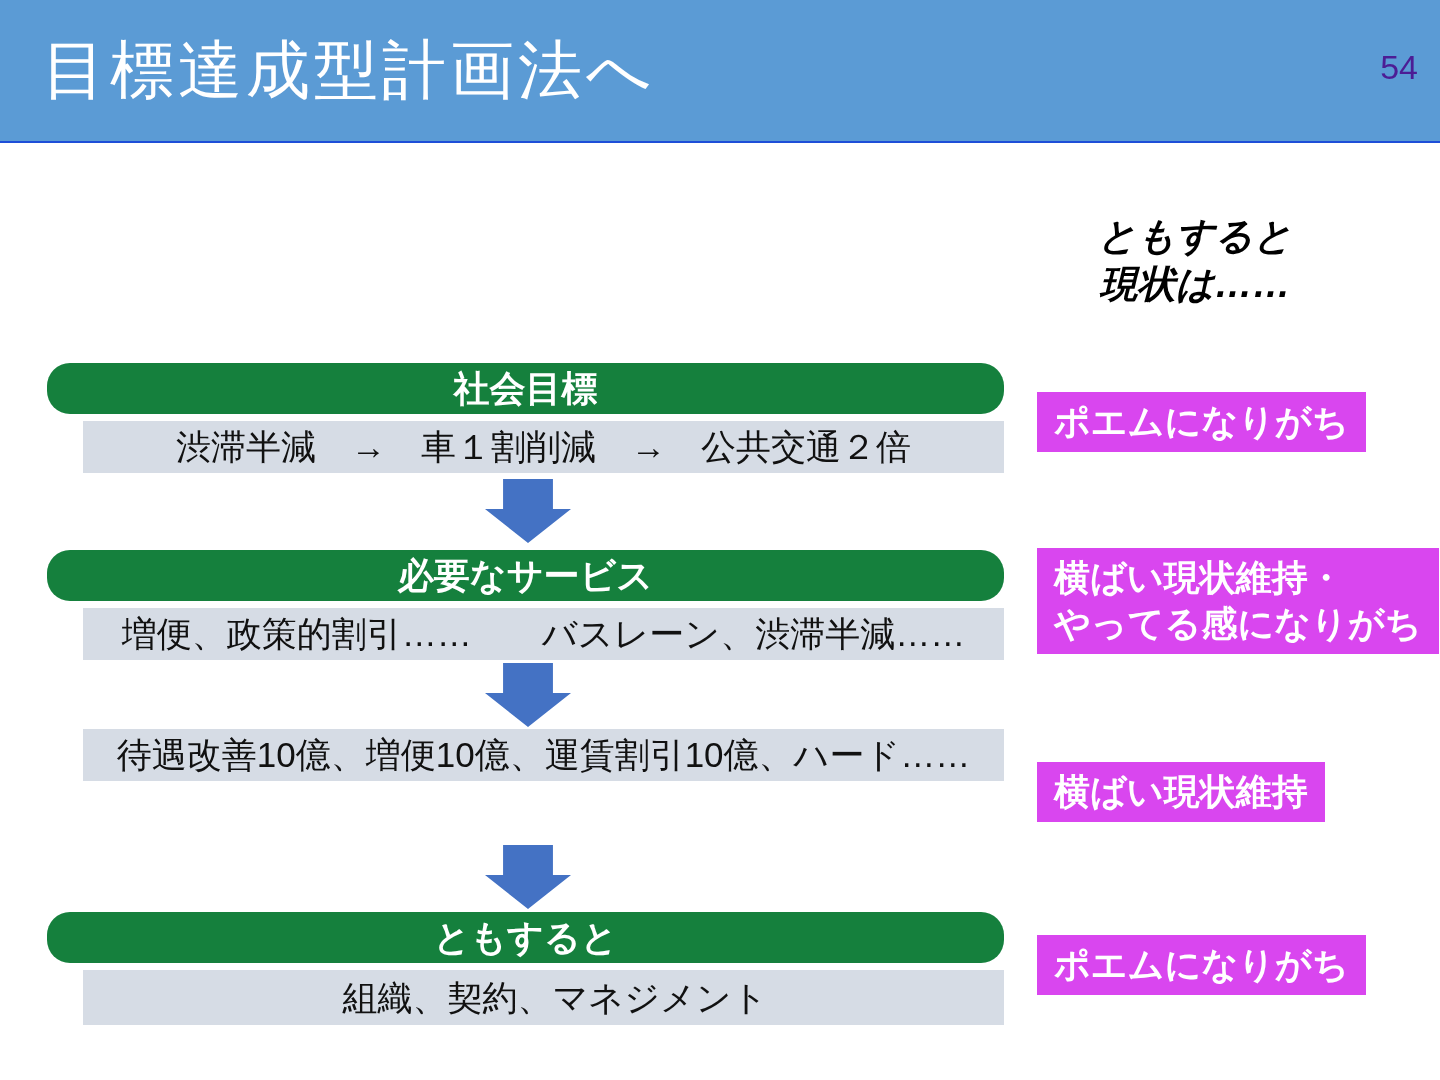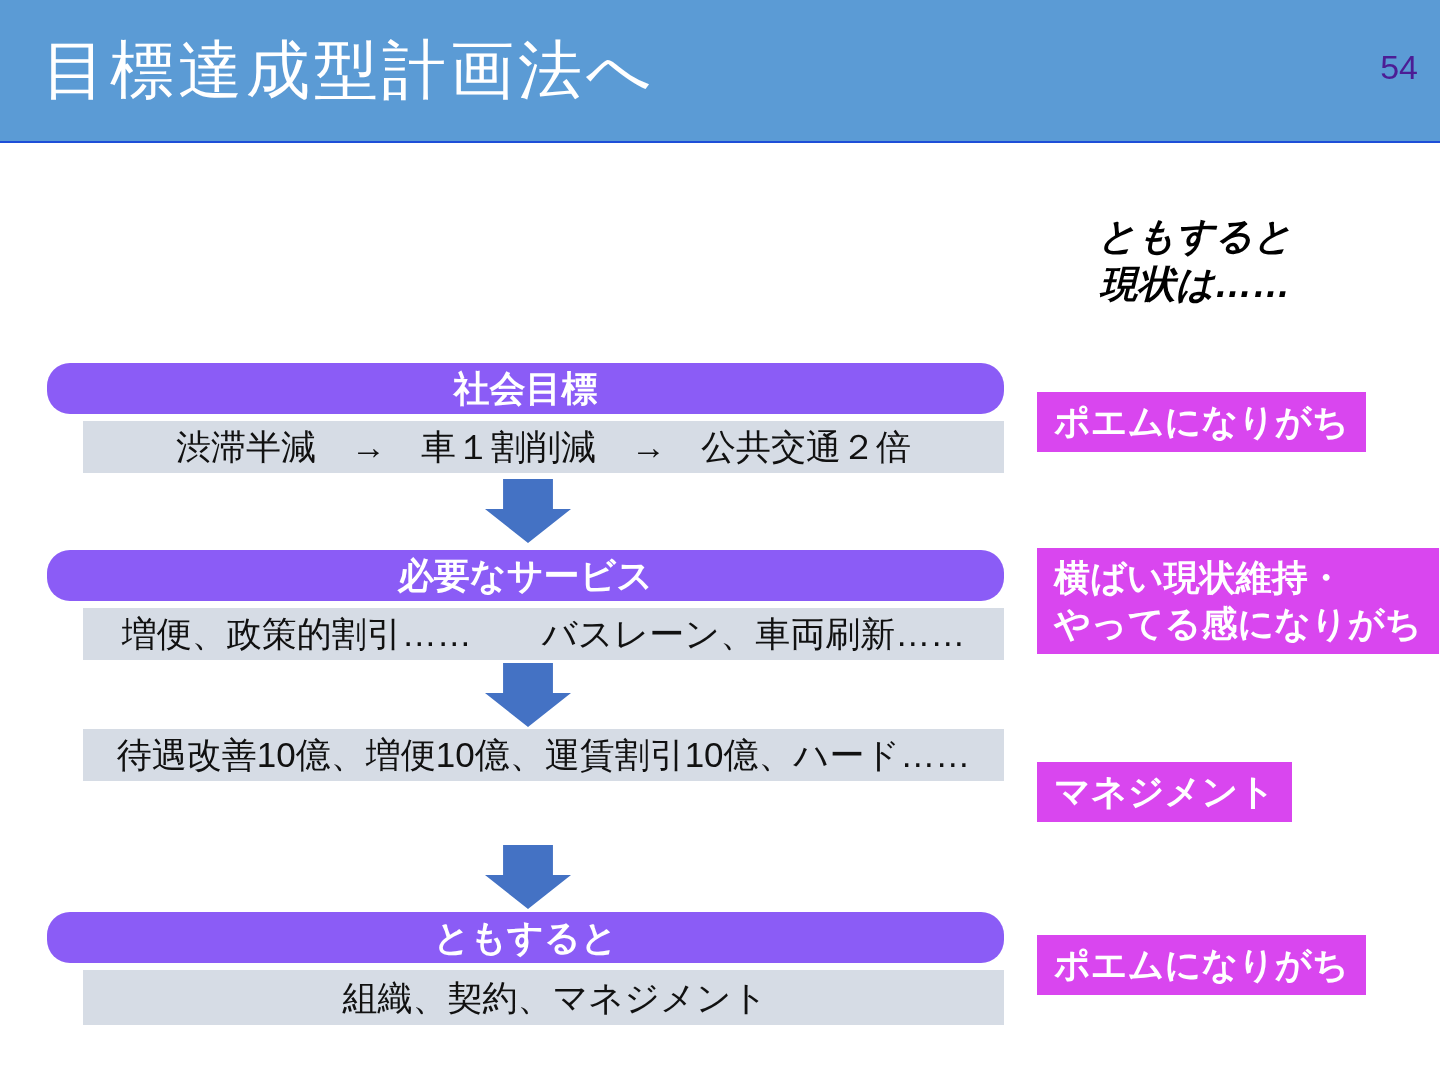--- a/index.html
+++ b/index.html
@@ -59,21 +59,21 @@
   }
   .heading-right .hr-line { display: block; font-style: italic; }
 
   
   .flow-box {
     position: absolute;
     left: 47px;
     width: 957px;
   }
   .flow-header {
-    background: #8b5cf6;
+    background: #15803d;
     color: #ffffff;
     font-size: 36px;
     font-weight: bold;
     text-align: center;
     height: 51px;
     line-height: 51px;
     margin-bottom: 7px;
     white-space: nowrap;
     border-radius: 23px;
   }
@@ -131,21 +131,21 @@
 
   <div class="flow-box" style="top:363px">
     <div class="flow-header">社会目標</div>
     <div class="flow-body">渋滞半減　→　車１割削減　→　公共交通２倍</div>
   </div>
 
   <div class="down-arrow" style="top:479px"></div>
 
   <div class="flow-box" style="top:550px">
     <div class="flow-header">必要なサービス</div>
-    <div class="flow-body">増便、政策的割引……　　バスレーン、車両刷新……</div>
+    <div class="flow-body">増便、政策的割引……　　バスレーン、渋滞半減……</div>
   </div>
 
   <div class="down-arrow" style="top:663px"></div>
 
   <div class="flow-box" style="top:729px">
     <div class="flow-body">待遇改善10億、増便10億、運賃割引10億、ハード……</div>
   </div>
 
   <div class="down-arrow" style="top:845px"></div>
 
@@ -157,20 +157,20 @@
   <div class="side-label" style="top:392px">
     <span class="lbl-line">ポエムになりがち</span>
   </div>
 
   <div class="side-label" style="top:548px">
     <span class="lbl-line">横ばい現状維持・</span>
     <span class="lbl-line">やってる感になりがち</span>
   </div>
 
   <div class="side-label" style="top:762px">
-    <span class="lbl-line">マネジメント</span>
+    <span class="lbl-line">横ばい現状維持</span>
   </div>
 
   <div class="side-label" style="top:935px">
     <span class="lbl-line">ポエムになりがち</span>
   </div>
 
 </div>
 
 </body></html>

